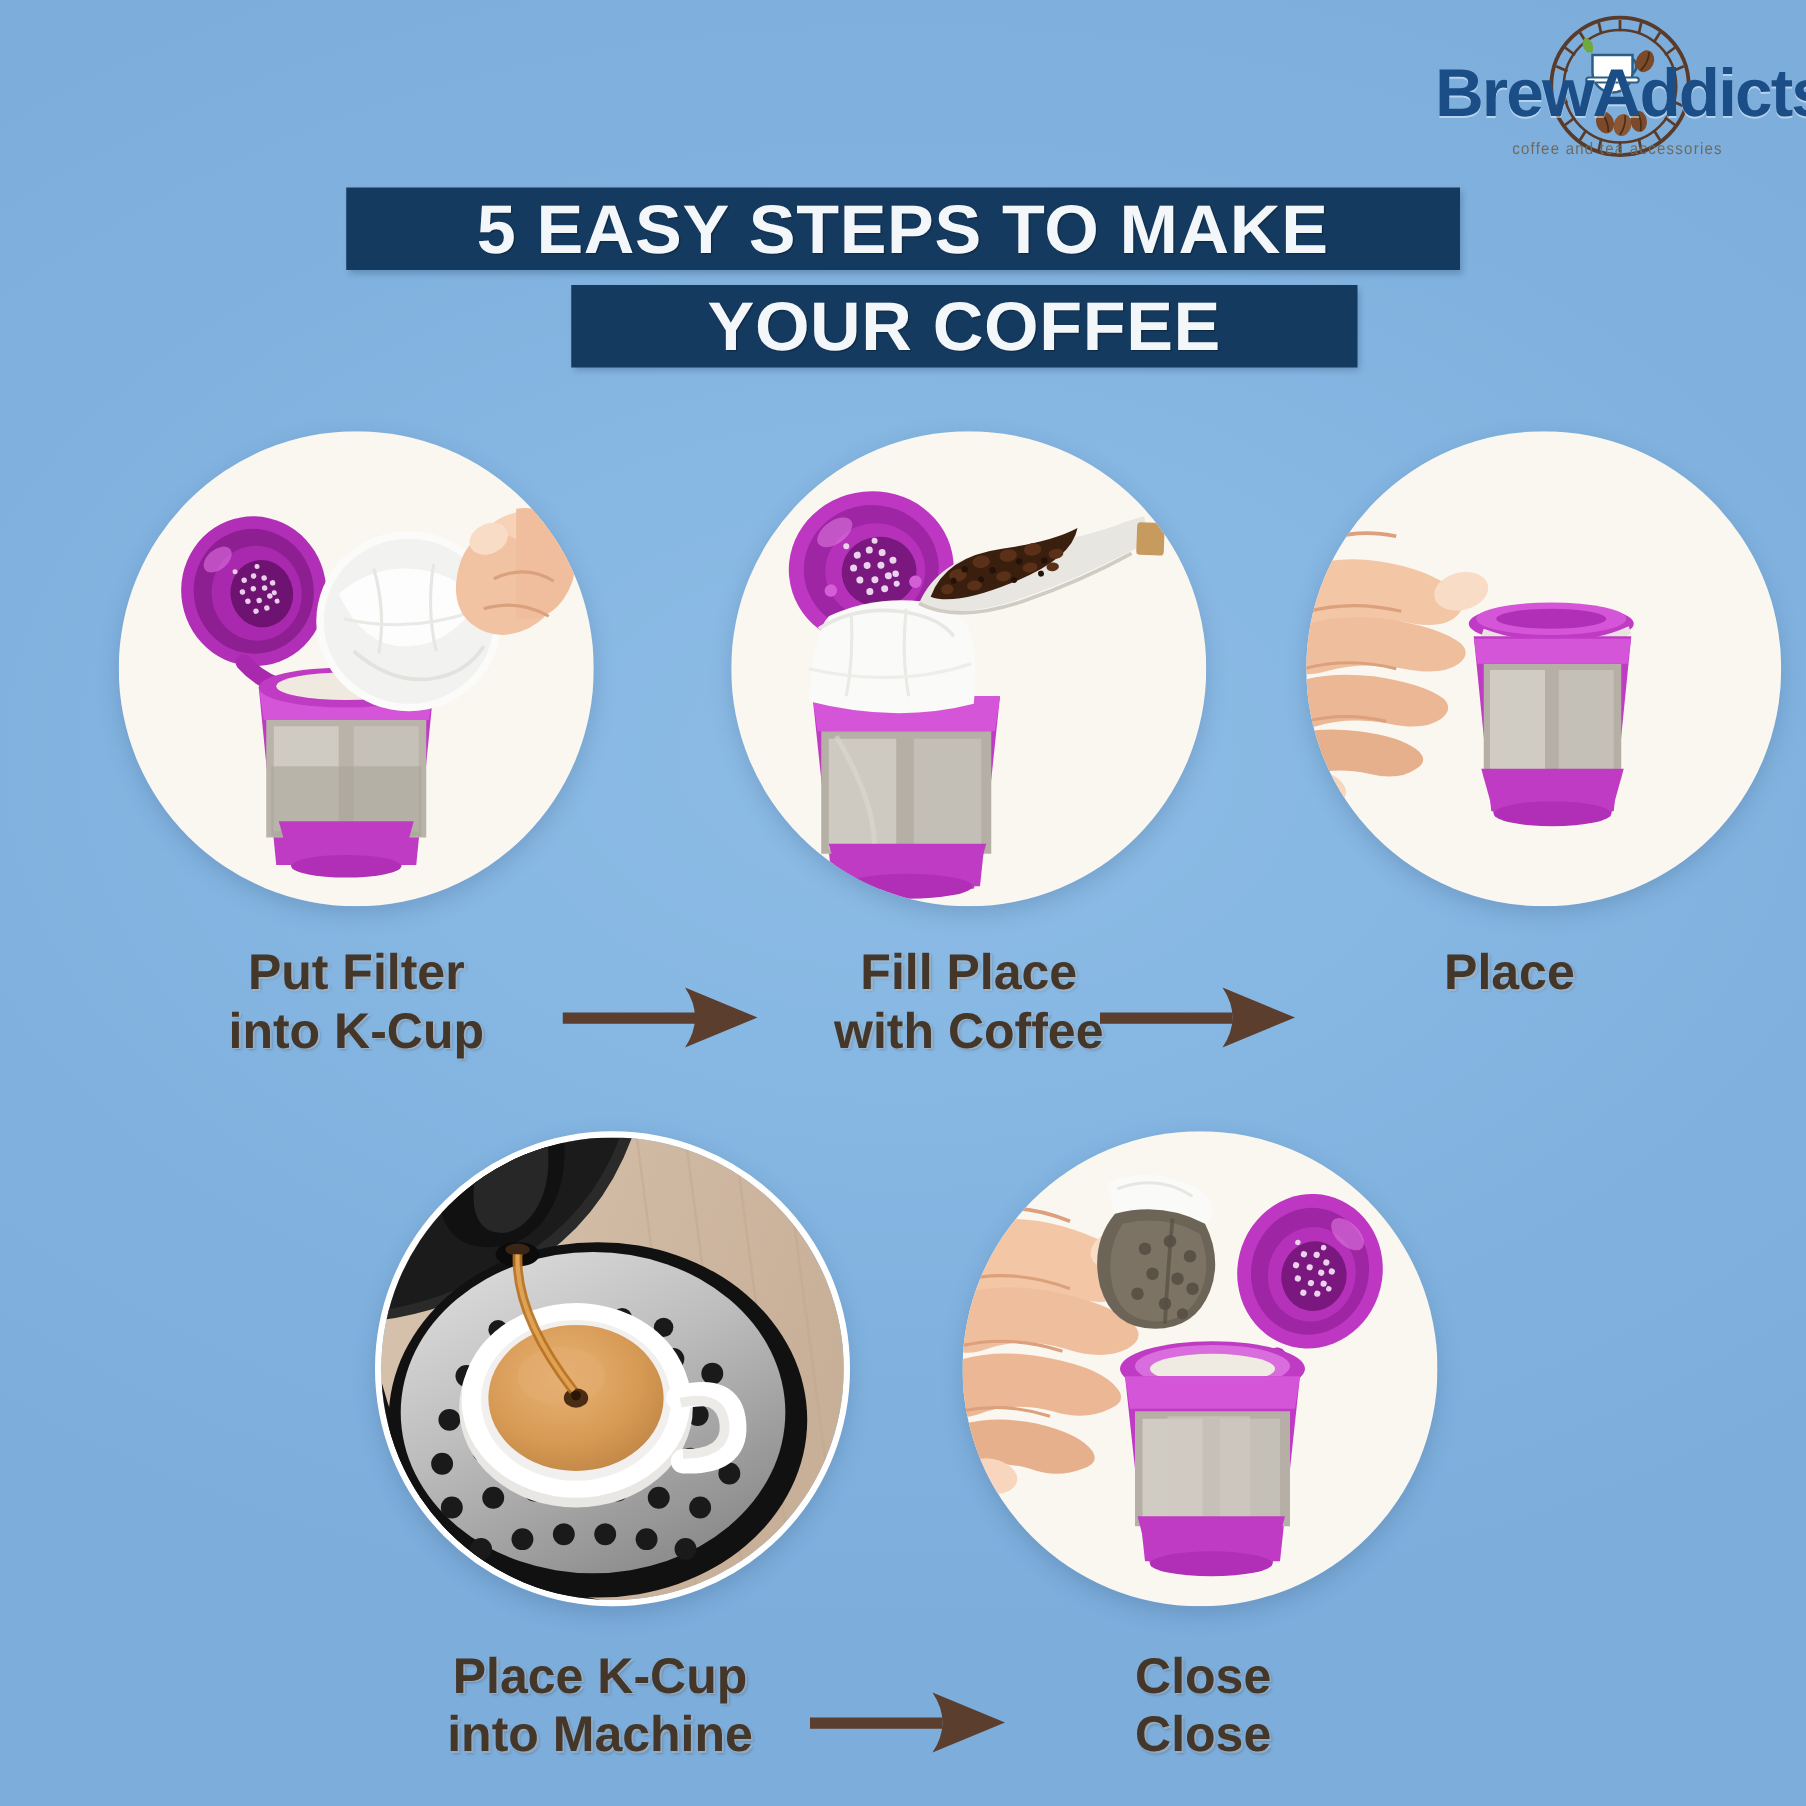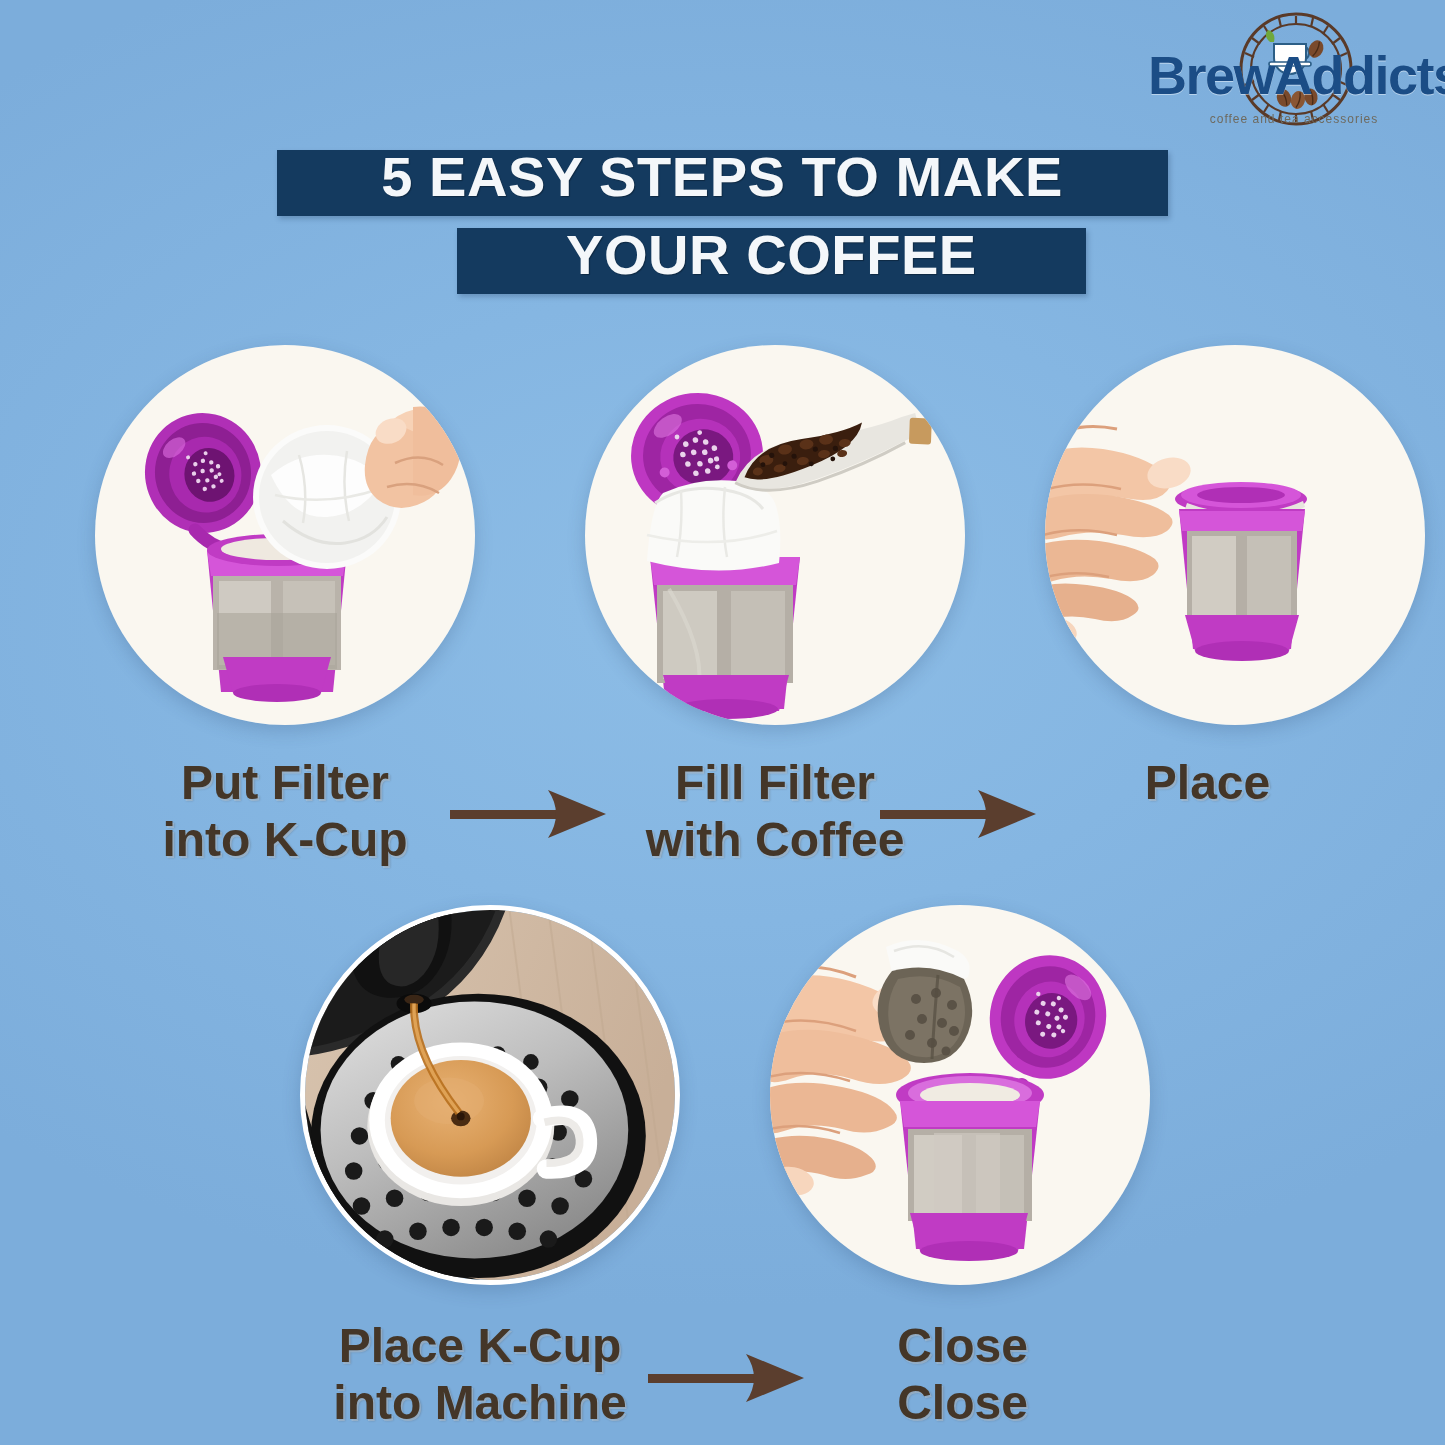--- a/index.html
+++ b/index.html
@@ -28,21 +28,21 @@
   }
   .logo-tag{
     position:absolute;left:0;top:104px;width:292px;text-align:center;
     font-size:12px;color:#6E6A5F;letter-spacing:1px;
     transform:scaleY(1.1);
   }
 
   
   .banner{
     position:absolute;background:#143A5F;
-    display:flex;justify-content:center;
+    display:flex;align-items:center;justify-content:center;
     box-shadow:2px 3px 5px rgba(20,45,80,.25);
   }
   .banner span{
     color:#F4F7FA;font-weight:bold;
     font-family:"Liberation Sans","DejaVu Sans",sans-serif;
     letter-spacing:0.5px;line-height:1;
     transform:scaleX(1.02);
     text-shadow:1px 1px 1px rgba(0,0,0,.30);
   }
   #banner1{left:277px;top:150px;width:891px;height:66px;}
@@ -54,21 +54,21 @@
   .photo{
     position:absolute;border-radius:50%;overflow:hidden;
     box-shadow:0 6px 18px rgba(40,70,110,.22);
   }
   .photo .bg{position:absolute;inset:0;background:#FAF7F0;}
   .photo .scene{position:absolute;inset:0;}
 
   
   .label{
     position:absolute;text-align:center;color:#443628;
-    font-weight:bold;font-size:48px;line-height:1.18;
+    font-weight:bold;font-size:40px;line-height:1.18;
     font-family:"Liberation Sans","DejaVu Sans",sans-serif;
     text-shadow:1.5px 1.5px 0 rgba(255,255,255,.25),
                  2px 2px 2px rgba(60,40,25,.25);
   }
 
   
   .arrow{position:absolute;}
 </style>
 </head>
 <body>
@@ -494,21 +494,21 @@
     <rect x="0" y="26" width="106" height="9" fill="#5B3E2E"></rect>
     <path d="M98 6 l58 24 l-58 24 q16 -24 0 -48 z" fill="#5B3E2E"></path>
   </svg>
 
   <div class="label" style="left:95px;top:755px;width:380px;">
     <div>Put Filter</div>
     <div>into K-Cup</div>
   </div>
 
   <div class="label" style="left:585px;top:755px;width:380px;">
-    <div>Fill Filter</div>
+    <div>Fill Place</div>
     <div>with Coffee</div>
   </div>
 
   <div class="label" style="left:1045px;top:755px;width:325px;">
     <div>Place</div>
   </div>
 
   <div class="label" style="left:290px;top:1318px;width:380px;">
     <div>Place K-Cup</div>
     <div>into Machine</div>

